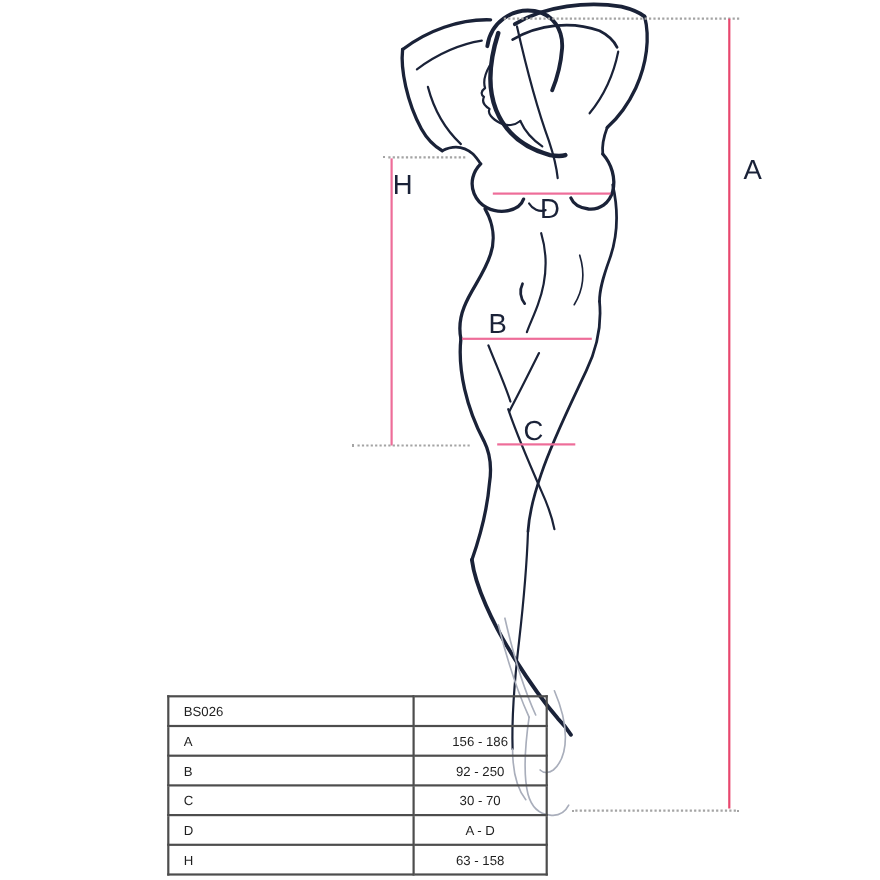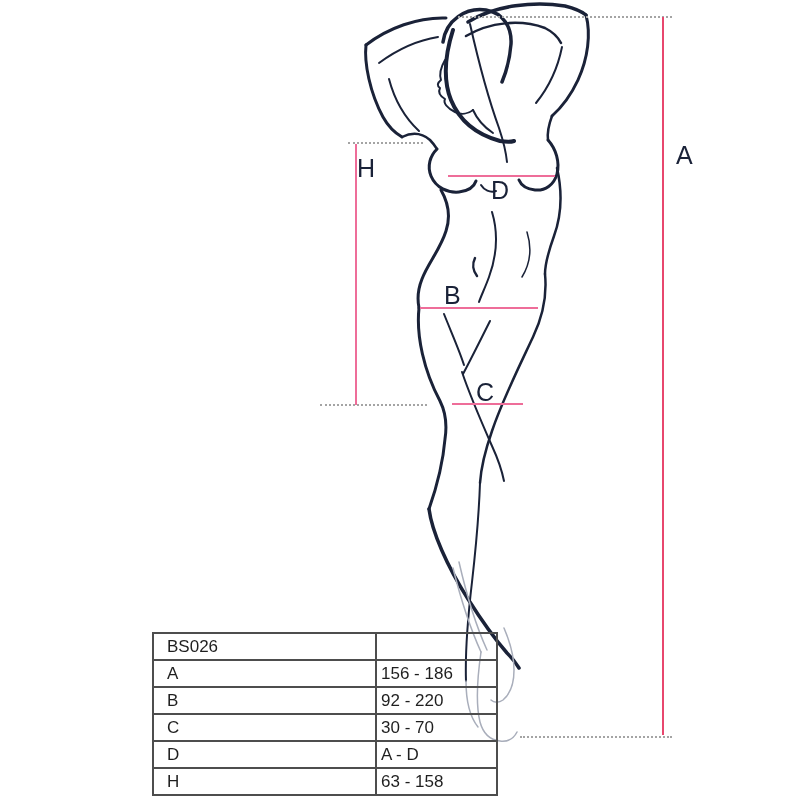--- a/index.html
+++ b/index.html
@@ -15,27 +15,27 @@
   .crimson{background:var(--line-a,#e8476e);}
   .dotted{position:absolute;height:0;border-top:2px dotted var(--dotted,#a0a0a0);}
   .mlabel{
     position:absolute;font-size:25px;color:var(--figure-ink,#1a2238);
     font-weight:400;line-height:1;letter-spacing:.5px;
   }
   
   .size-table{
     position:absolute;left:152px;top:632px;width:346px;height:164px;
     border-collapse:collapse;table-layout:fixed;background:transparent;
-    font-size:17px;color:#1f1f1f;
+    font-size:12px;color:#1f1f1f;
   }
   .size-table td{
     border:2px solid var(--table-border,#4d4d4d);
     height:25px;padding:0 6px 0 13px;background:transparent;
   }
-  .size-table td.val{padding:0 4px;}
+  .size-table td.val{text-align:center;padding:0 4px;}
 </style>
 </head>
 <body>
 
 <div class="canvas">
 
   <svg class="figure-svg" viewBox="0 0 800 800">
     <g fill="none" stroke="#1a2238" stroke-linecap="round" stroke-linejoin="round">
 
       <path d="M443,42 C446,20 466,7 486,10 C503,13 512,27 511,44 C510,57 507,70 502,82" stroke-width="3.5"></path>
@@ -112,21 +112,21 @@
       <tr>
         <td>BS026</td>
         <td class="val"></td>
       </tr>
       <tr>
         <td>A</td>
         <td class="val">156 - 186</td>
       </tr>
       <tr>
         <td>B</td>
-        <td class="val">92 - 220</td>
+        <td class="val">92 - 250</td>
       </tr>
       <tr>
         <td>C</td>
         <td class="val">30 - 70</td>
       </tr>
       <tr>
         <td>D</td>
         <td class="val">A - D</td>
       </tr>
       <tr>

